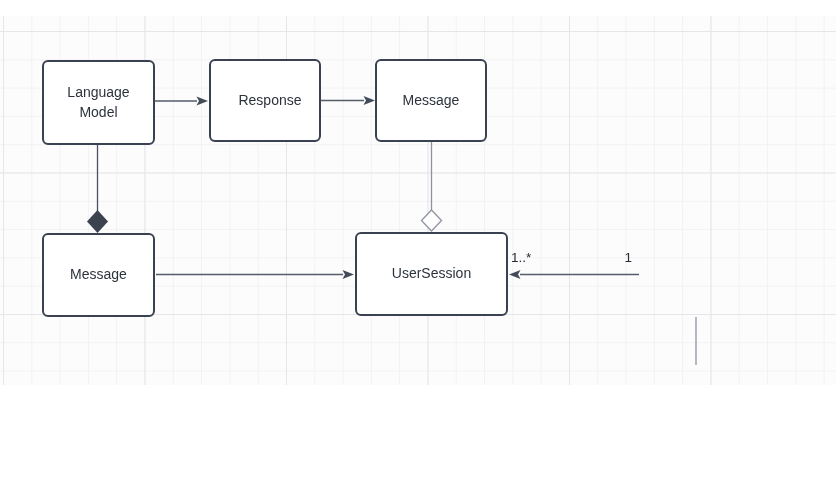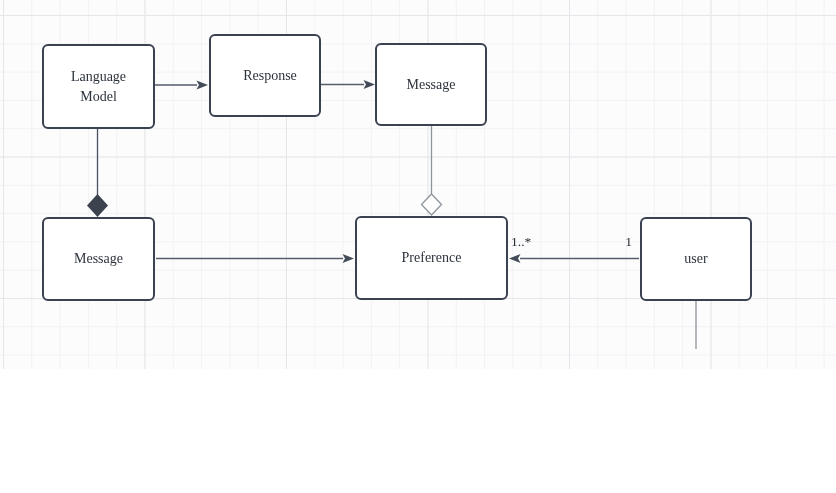--- a/index.html
+++ b/index.html
@@ -10,21 +10,22 @@
     width: 836px;
     height: 369px;
     background-color: #fcfcfd;
     background-image:
       linear-gradient(#e6e6ea 1px, transparent 1px),
       linear-gradient(90deg, #e6e6ea 1px, transparent 1px),
       linear-gradient(#f2f2f5 1px, transparent 1px),
       linear-gradient(90deg, #f2f2f5 1px, transparent 1px);
     background-size: 141.5px 141.5px, 141.5px 141.5px, 28.3px 28.3px, 28.3px 28.3px;
     background-position: 3px 15px;
-    font-family: Liberation Serif, serif;
+    font-family: Liberation Sans, sans-serif;
+    margin-top: 16px;
   }
 
   .edge-layer {
     position: absolute;
     left: 0; top: 0;
     width: 836px; height: 493px;
   }
 
   .node {
     position: absolute;
@@ -36,21 +37,21 @@
     align-items: center;
     justify-content: center;
     text-align: center;
     padding: 0 16px;
     font-size: 14px;
     line-height: 1.38;
     color: #2d333c;
   }
 
   .node-language-model { left: 42px;  top: 44px;  width: 113px; height: 85px; }
-  .node-response       { left: 209px; top: 34px;  width: 112px; height: 83px; padding-left: 26px; }
+  .node-response       { left: 209px; top: 43px;  width: 112px; height: 83px; padding-left: 26px; }
   .node-message        { left: 375px; top: 43px;  width: 112px; height: 83px; justify-content: center; }
   .node-chatbot        { left: 42px;  top: 217px; width: 113px; height: 84px; }
   .node-usersession    { left: 355px; top: 216px; width: 153px; height: 84px; }
   .node-user           { left: 640px; top: 217px; width: 112px; height: 84px; }
   .node-preference     { left: 647px; top: 349px; width: 112px; height: 84px; }
 
   .mult-label {
     position: absolute;
     font-size: 13.5px;
     color: #272c33;
@@ -111,24 +112,21 @@
 
   <div class="node node-message">
     <span>Message</span>
   </div>
 
   <div class="node node-chatbot">
     <span>Message</span>
   </div>
 
   <div class="node node-usersession">
-    <span>Preference</span>
+    <span>UserSession</span>
   </div>
 
-  <div class="node node-user">
-    <span>user</span>
-  </div>
 
 
   <div class="mult-label mult-target">1..*</div>
   <div class="mult-label mult-source">1</div>
 
 </div>
 
 </body></html>

